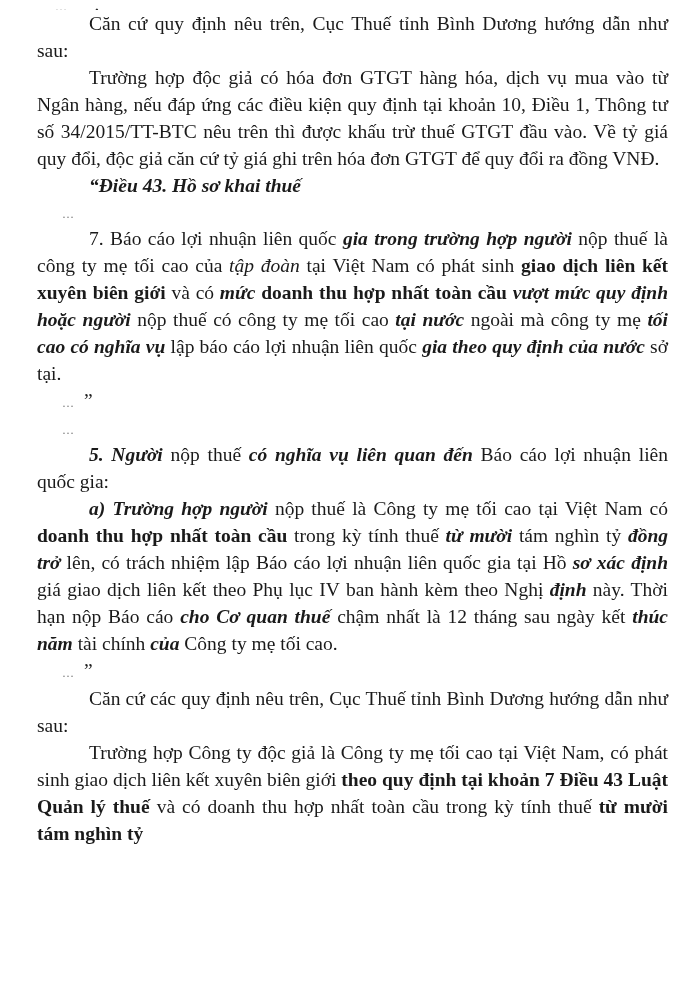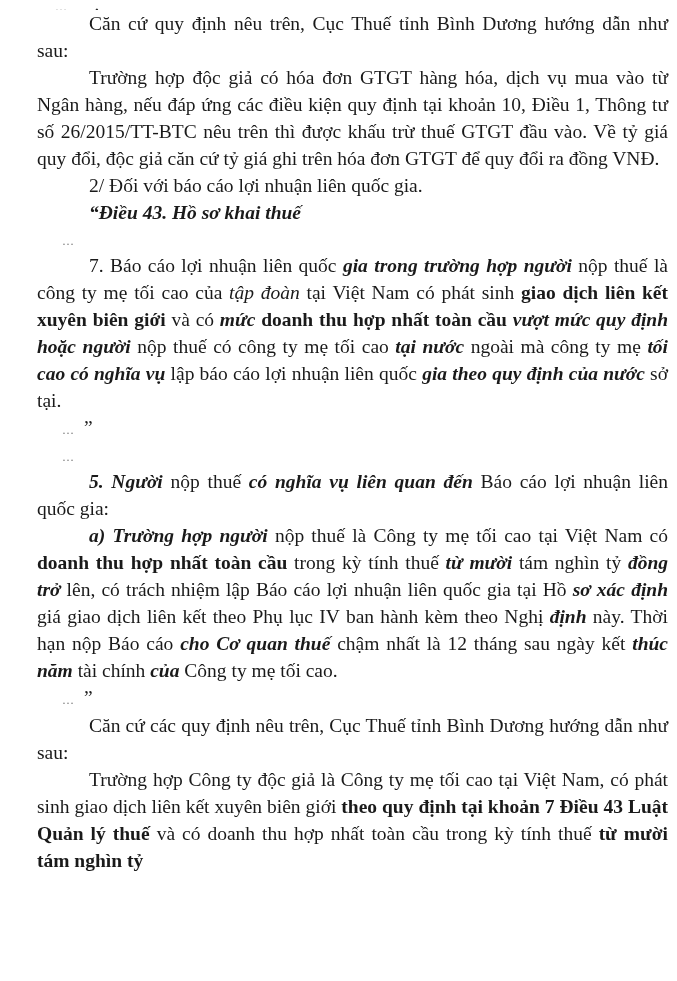--- a/index.html
+++ b/index.html
@@ -34,22 +34,21 @@
   .quote-end-line { height: 28px; line-height: 28px; padding-left: 53px; text-indent: 0; text-align: left; }
   .cutline { height: 10px; line-height: 10px; padding-left: 46px; overflow: hidden; text-indent: 0; text-align: left; }
 </style>
 </head>
 <body>
 
 <div class="page">
   <div class="doc-body" id="doc-body">
       <p class="cutline"><span class="ell">…</span><span class="mk">.</span></p>
       <p class="para"><span>Căn cứ quy định nêu trên, Cục Thuế tỉnh Bình Dương hướng dẫn như sau:</span></p>
-      <p class="para"><span>Trường hợp độc giả có hóa đơn GTGT hàng hóa, dịch vụ mua vào từ Ngân hàng, nếu đáp ứng các điều kiện quy định tại khoản 10, Điều 1, Thông tư số 26/2015/TT-BTC nêu trên thì được khấu trừ thuế GTGT đầu vào. Về tỷ giá quy đổi, độc giả căn cứ tỷ giá ghi trên hóa đơn GTGT để quy đổi ra đồng VNĐ.</span></p>
-      <p class="para"><span>2/ Đối với báo cáo lợi nhuận liên quốc gia.</span></p>
+      <p class="para"><span>Trường hợp độc giả có hóa đơn GTGT hàng hóa, dịch vụ mua vào từ Ngân hàng, nếu đáp ứng các điều kiện quy định tại khoản 10, Điều 1, Thông tư số 34/2015/TT-BTC nêu trên thì được khấu trừ thuế GTGT đầu vào. Về tỷ giá quy đổi, độc giả căn cứ tỷ giá ghi trên hóa đơn GTGT để quy đổi ra đồng VNĐ.</span></p>
       <p class="para"><span class="it">“Điều 43. Hồ sơ khai thuế</span></p>
       <p class="ellipsis-line"><span class="ell">…</span></p>
       <p class="para"><span>7. Báo cáo lợi nhuận liên quốc </span><span class="it">gia trong trường hợp người</span><span> nộp thuế là công ty mẹ tối cao của </span><span class="bdit">tập đoàn</span><span> tại Việt Nam có phát sinh </span><span class="bd">giao dịch liên kết xuyên biên giới</span><span> và có </span><span class="it">mức</span><span> </span><span class="bd">doanh thu hợp nhất toàn cầu</span><span> </span><span class="it">vượt mức quy định hoặc người</span><span> nộp thuế có công ty mẹ tối cao </span><span class="it">tại nước</span><span> ngoài mà công ty mẹ </span><span class="it">tối cao có nghĩa vụ</span><span> lập báo cáo lợi nhuận liên quốc </span><span class="it">gia theo quy định của nước</span><span> sở tại.</span></p>
       <p class="quote-end-line"><span class="ell">…</span><span class="q">”</span></p>
       <p class="ellipsis-line"><span class="ell">…</span></p>
       <p class="para"><span class="it">5. Người</span><span> nộp thuế </span><span class="it">có nghĩa vụ liên quan đến</span><span> Báo cáo lợi nhuận liên quốc gia:</span></p>
       <p class="para"><span class="it">a) Trường hợp người</span><span> nộp thuế là Công ty mẹ tối cao tại Việt Nam có </span><span class="bd">doanh thu hợp nhất toàn cầu</span><span> trong kỳ tính thuế </span><span class="it">từ mười</span><span> tám nghìn tỷ </span><span class="it">đồng trở</span><span> lên, có trách nhiệm lập Báo cáo lợi nhuận liên quốc gia tại Hồ </span><span class="it">sơ xác định</span><span> giá giao dịch liên kết theo Phụ lục IV ban hành kèm theo Nghị </span><span class="it">định</span><span> này. Thời hạn nộp Báo cáo </span><span class="it">cho Cơ quan thuế</span><span> chậm nhất là 12 tháng sau ngày kết </span><span class="it">thúc năm</span><span> tài chính </span><span class="it">của</span><span> Công ty mẹ tối cao.</span></p>
       <p class="quote-end-line"><span class="ell">…</span><span class="q">”</span></p>
       <p class="para"><span>Căn cứ các quy định nêu trên, Cục Thuế tỉnh Bình Dương hướng dẫn như sau:</span></p>
       <p class="para"><span>Trường hợp Công ty độc giả là Công ty mẹ tối cao tại Việt Nam, có phát sinh giao dịch liên kết xuyên biên giới </span><span class="bd">theo quy định tại khoản 7 Điều 43 Luật Quản lý thuế</span><span> và có doanh thu hợp nhất toàn cầu trong kỳ tính thuế </span><span class="bd">từ mười tám nghìn tỷ</span></p>

